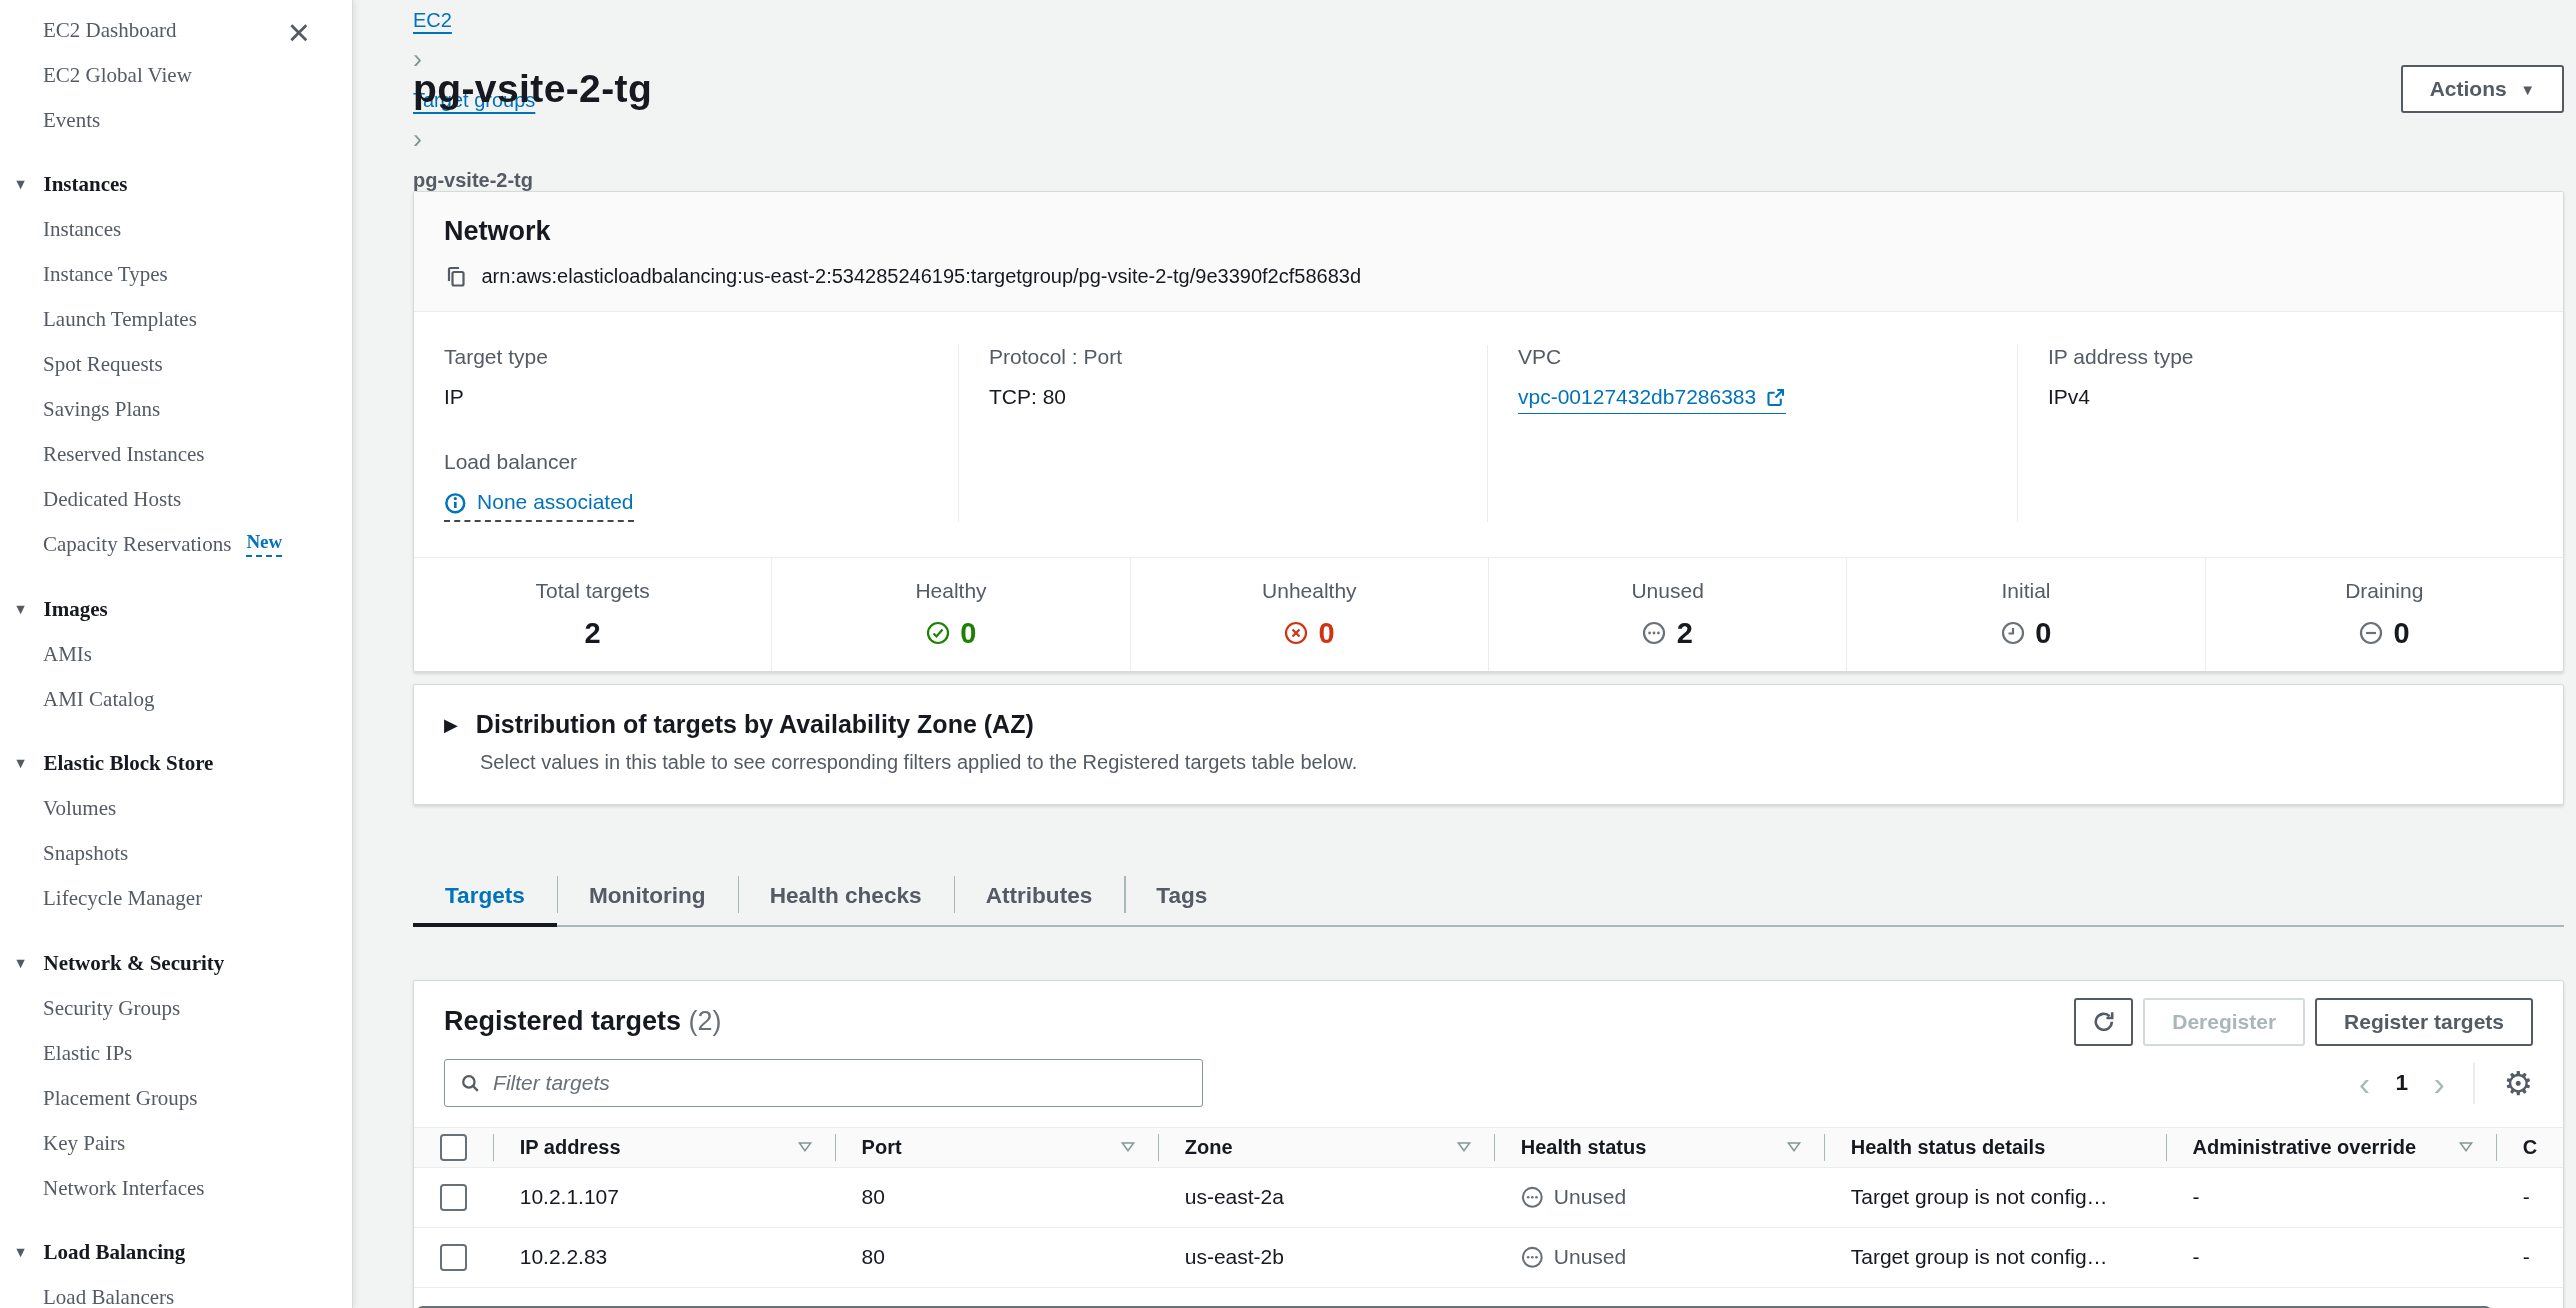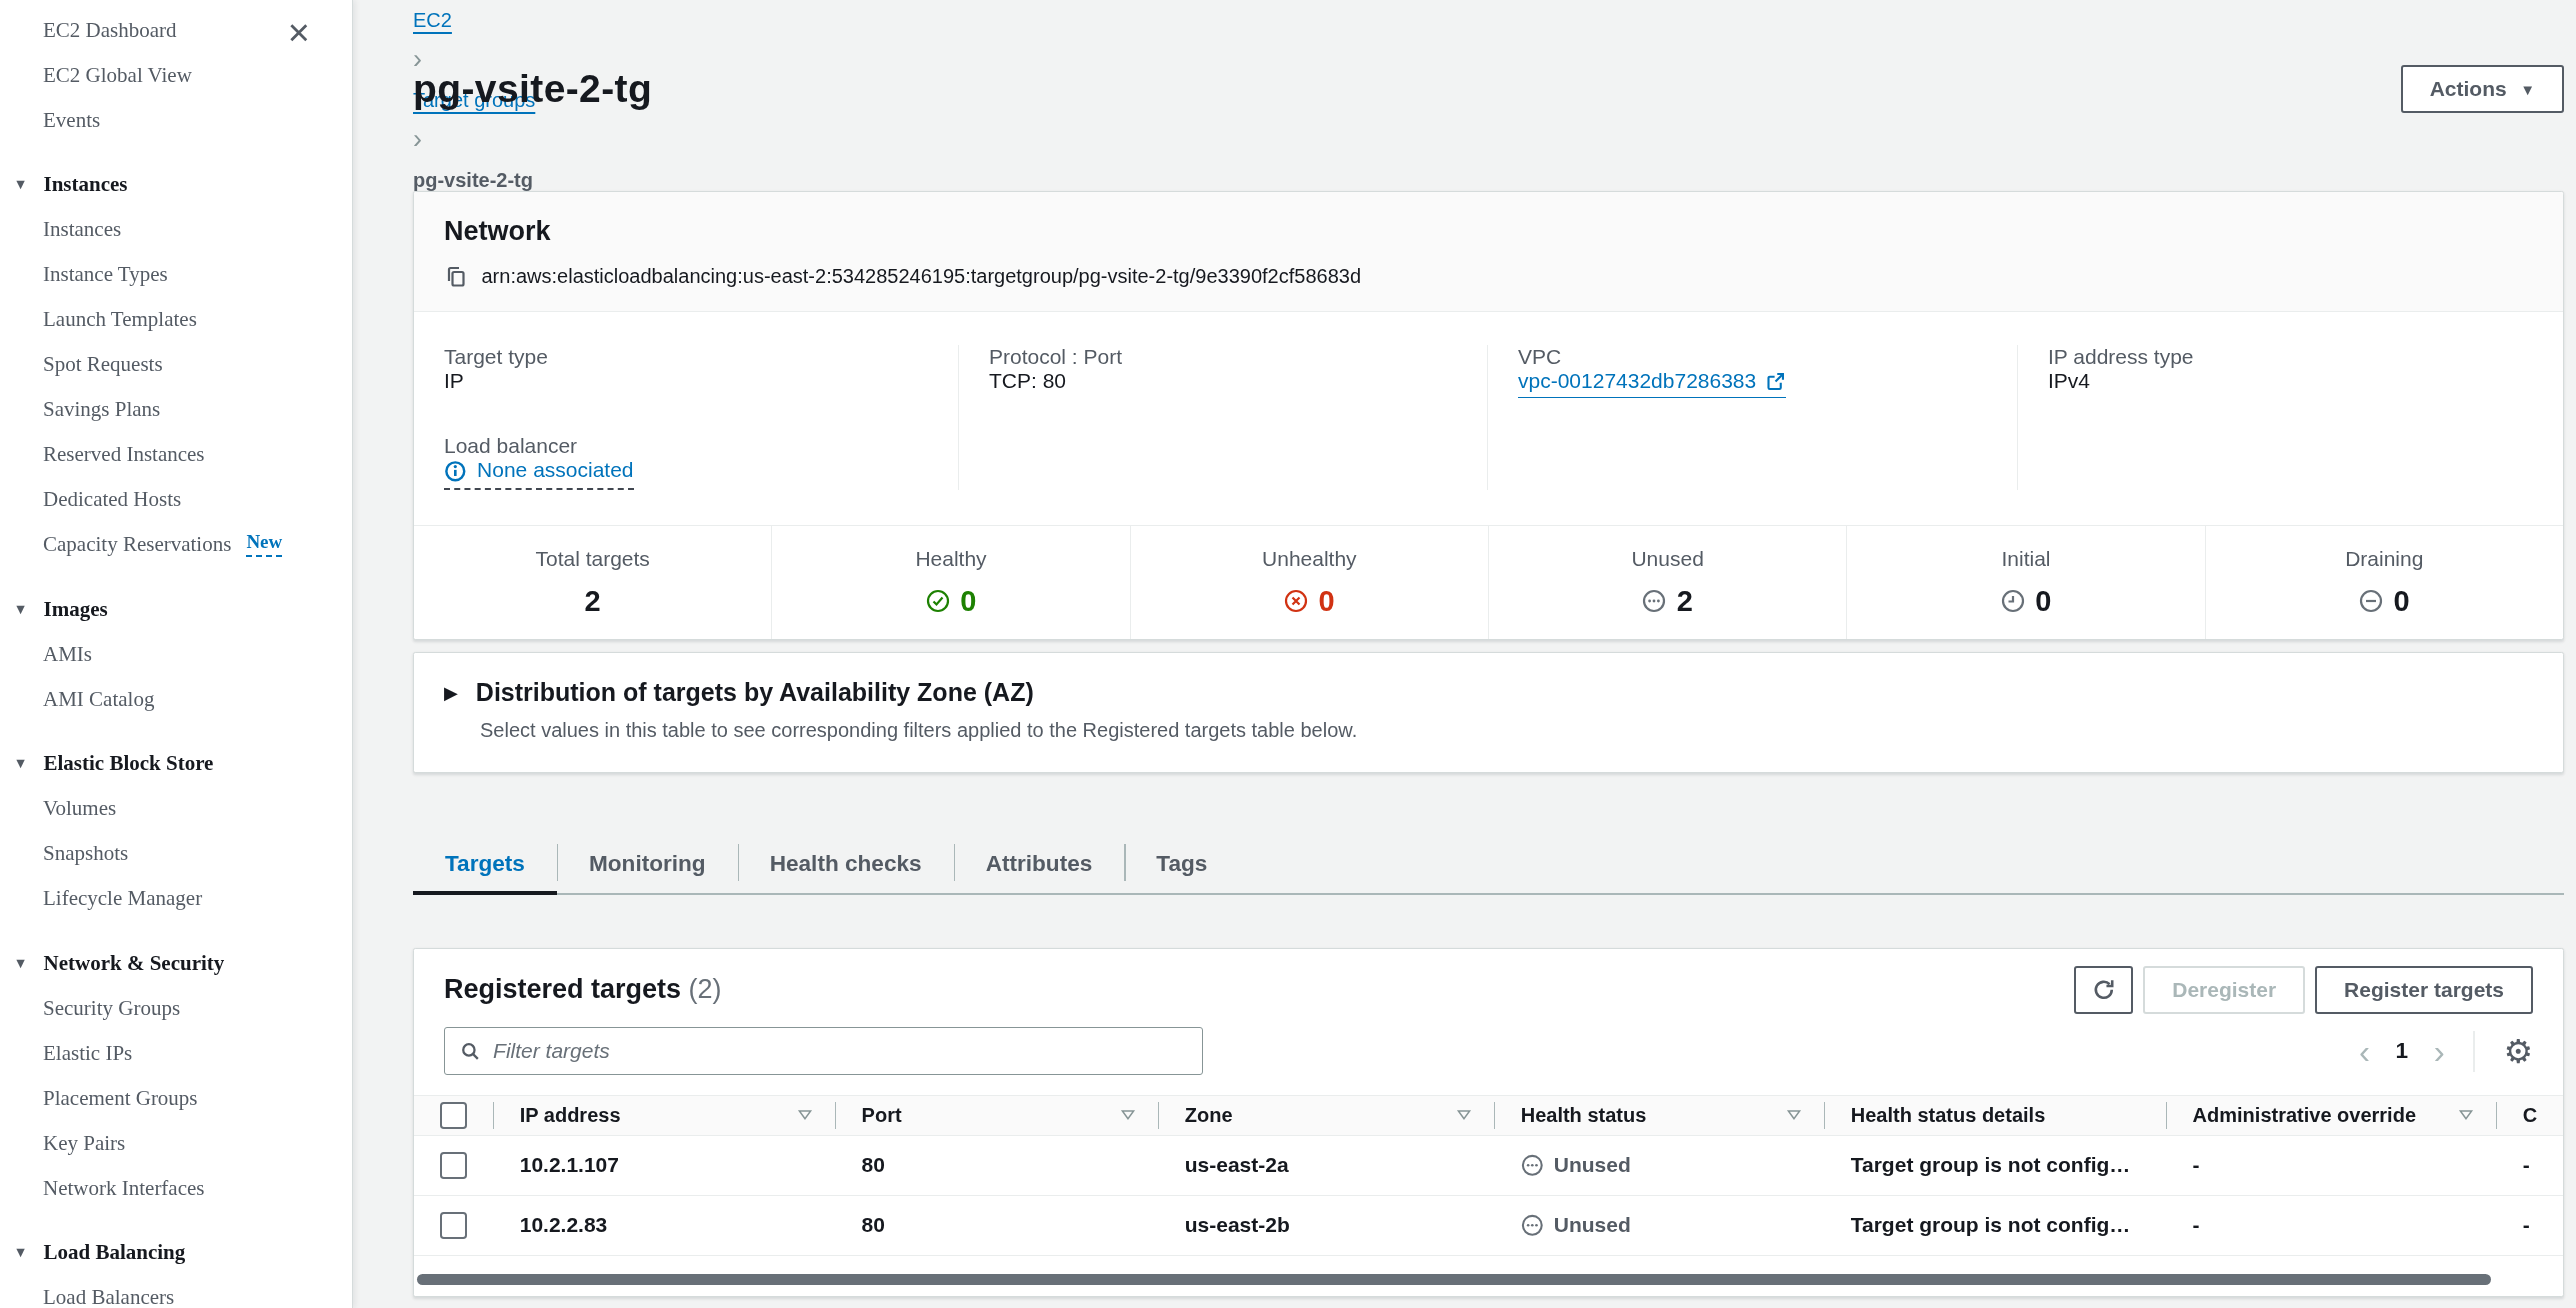--- a/index.html
+++ b/index.html
@@ -63,21 +63,21 @@
   .details-card { margin-top:75px; }
   .card-header { background:#fafafa; border-bottom:1.5px solid #eaeded; padding:24px 30px 22.6px; border-radius:2.3px 2.3px 0 0; }
   .h2 { font-size:27px; font-weight:700; }
   .h2 .count { color:#687078; font-weight:400; }
   .arn-row { display:flex; align-items:center; gap:13.5px; margin-top:18px; font-size:20px; color:#16191f; }
 
   .fields { display:grid; grid-template-columns:544px 529px 530px 1fr; padding:33px 0 35px; }
   .fcol { padding:0 30px; border-left:1.5px solid #eaeded; }
   .fcol:first-child { border-left:none; }
   .field-label { font-size:21px; color:#545b64; }
-  .field-value { margin-top:0; font-size:21px; color:#16191f; }
+  .field-value { margin-top:16px; font-size:21px; color:#16191f; }
   .field + .field { margin-top:41px; }
   .vpc-link { display:inline-flex; align-items:center; gap:9px; color:#0073bb; cursor:pointer;
               border-bottom:1.5px solid #0073bb; padding-bottom:3.8px; }
   .lb-link { display:inline-flex; align-items:flex-end; gap:10.5px; color:#0073bb; cursor:pointer;
              border-bottom:2.3px dashed #414750; padding-bottom:6px; }
 
   .summary { display:flex; border-top:1.5px solid #eaeded; }
   .scell { flex:1; text-align:center; padding:21px 0 21px; border-left:1.5px solid #eaeded; }
   .scell:first-child { border-left:none; }
   .slabel { font-size:21px; color:#545b64; }
@@ -112,21 +112,21 @@
   .pg-num { font-size:22.6px; font-weight:700; color:#16191f; }
   .pg-divider { width:1.5px; height:41px; background:#eaeded; margin:0 3px; }
   .gear { font-size:33px; color:#545b64; cursor:pointer; line-height:1; }
 
   .table { margin-top:19.5px; }
   .thead { display:flex; height:41px; background:#fafafa; border-top:1.5px solid #eaeded; border-bottom:1.5px solid #eaeded; }
   .th { position:relative; display:flex; align-items:center; height:100%; font-size:20px; font-weight:700; color:#16191f; padding-left:27px; white-space:nowrap; overflow:hidden; cursor:pointer; }
   .th + .th::before { content:""; position:absolute; left:0; top:6px; bottom:6px; width:1.5px; background:#aab7b8; }
   .th .sort { position:absolute; right:21px; }
   .trow { display:flex; height:60px; align-items:center; border-bottom:1.5px solid #eaeded; background:#fff; }
-  .td { padding-left:27px; font-size:21px; display:flex; align-items:center; gap:10.5px; white-space:nowrap; overflow:hidden; height:100%;font-weight:bold; }
+  .td { padding-left:27px; font-size:21px; display:flex; align-items:center; gap:10.5px; white-space:nowrap; overflow:hidden; height:100%; }
   .c0 { width:80px; justify-content:center; padding-left:0; }
   .c1 { width:347px; } .c2 { width:328px; } .c3 { width:341px; }
   .c4 { width:335px; } .c5 { width:347px; } .c6 { width:335px; } .c7 { width:68px; }
   .checkbox { width:27px; height:27px; border:2.3px solid #687078; border-radius:3.8px; background:#fff; cursor:pointer; }
   .health-text { color:#545b64; }
   .hscroll { margin-top:18px; height:12px; position:relative; }
   .hscroll .thumb { position:absolute; left:3px; right:72px; top:0.8px; height:10.5px; background:#687078; border-radius:6px; cursor:grab; }
 
   .ic { display:inline-block; vertical-align:middle; flex:none; }
 </style>

